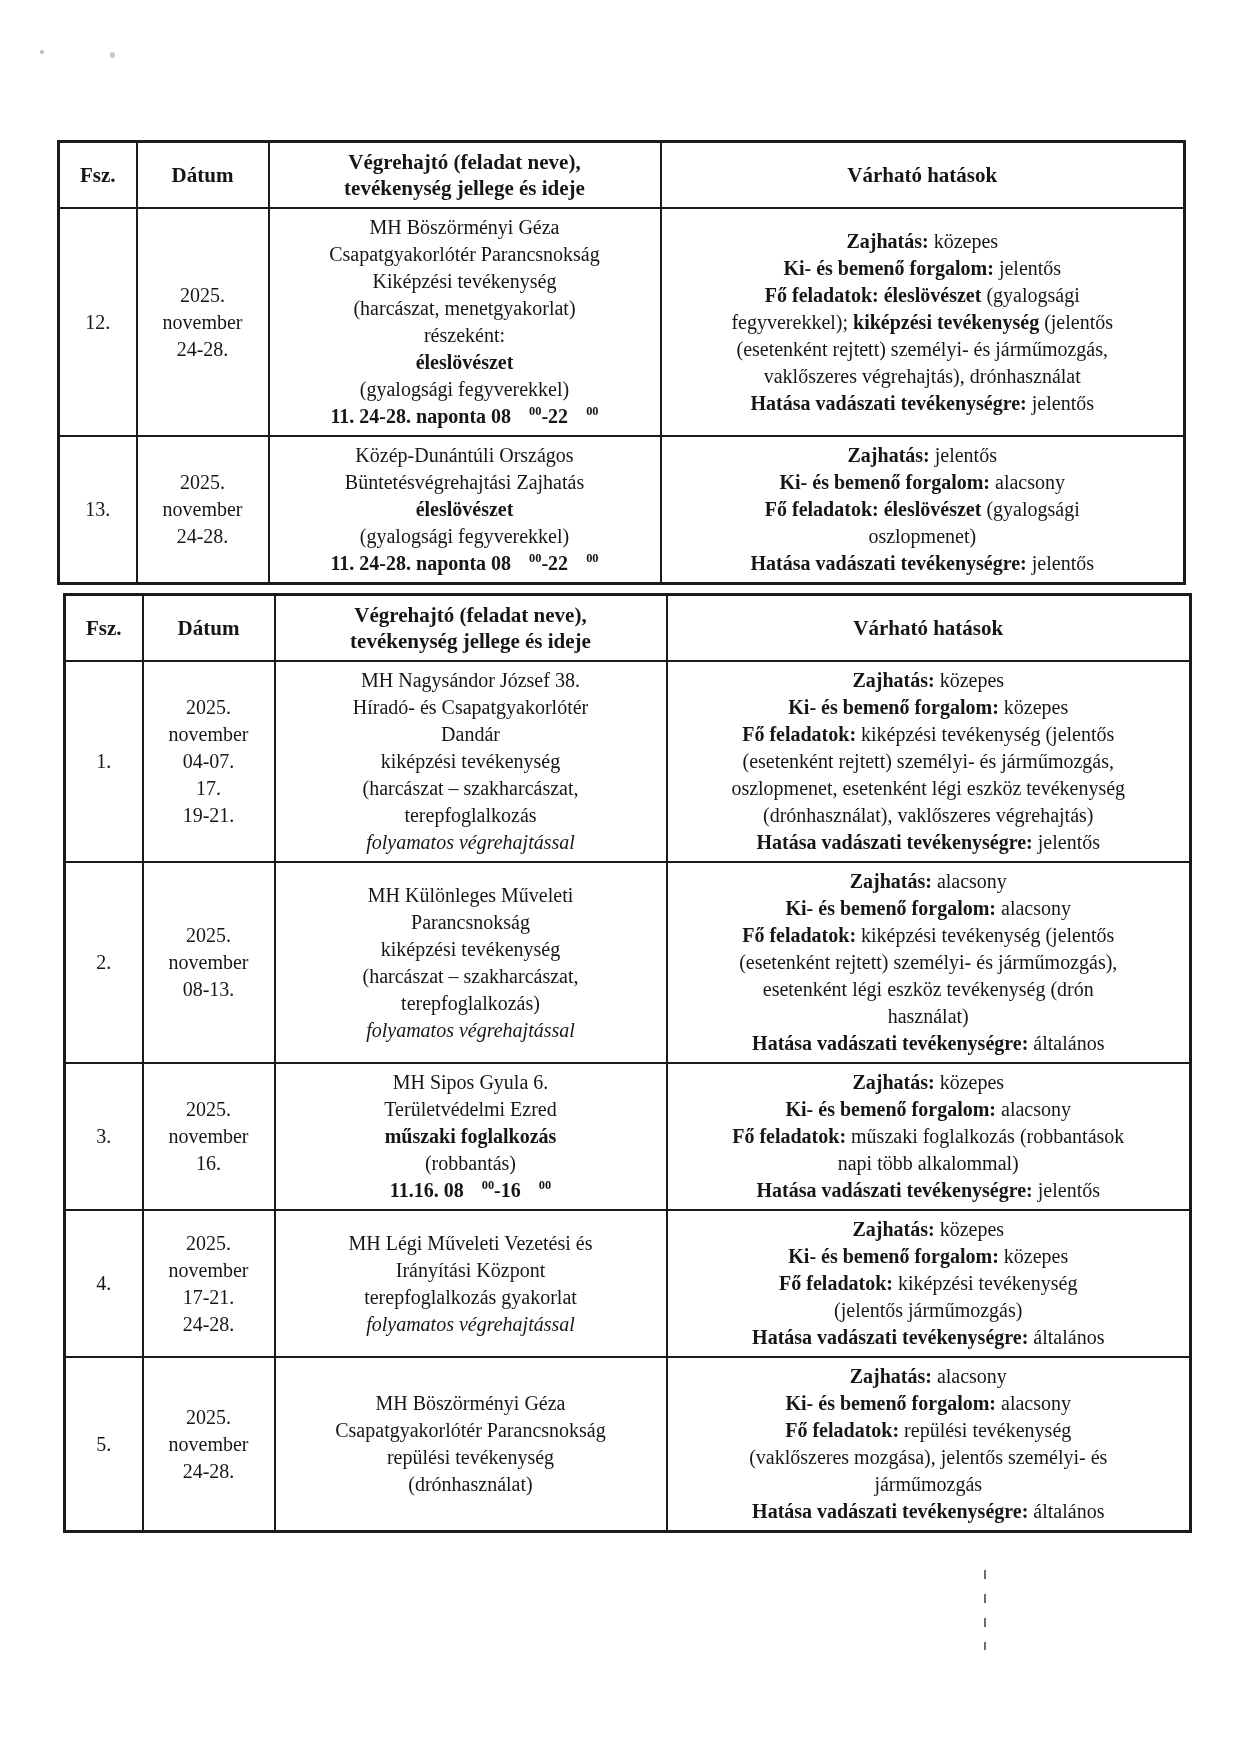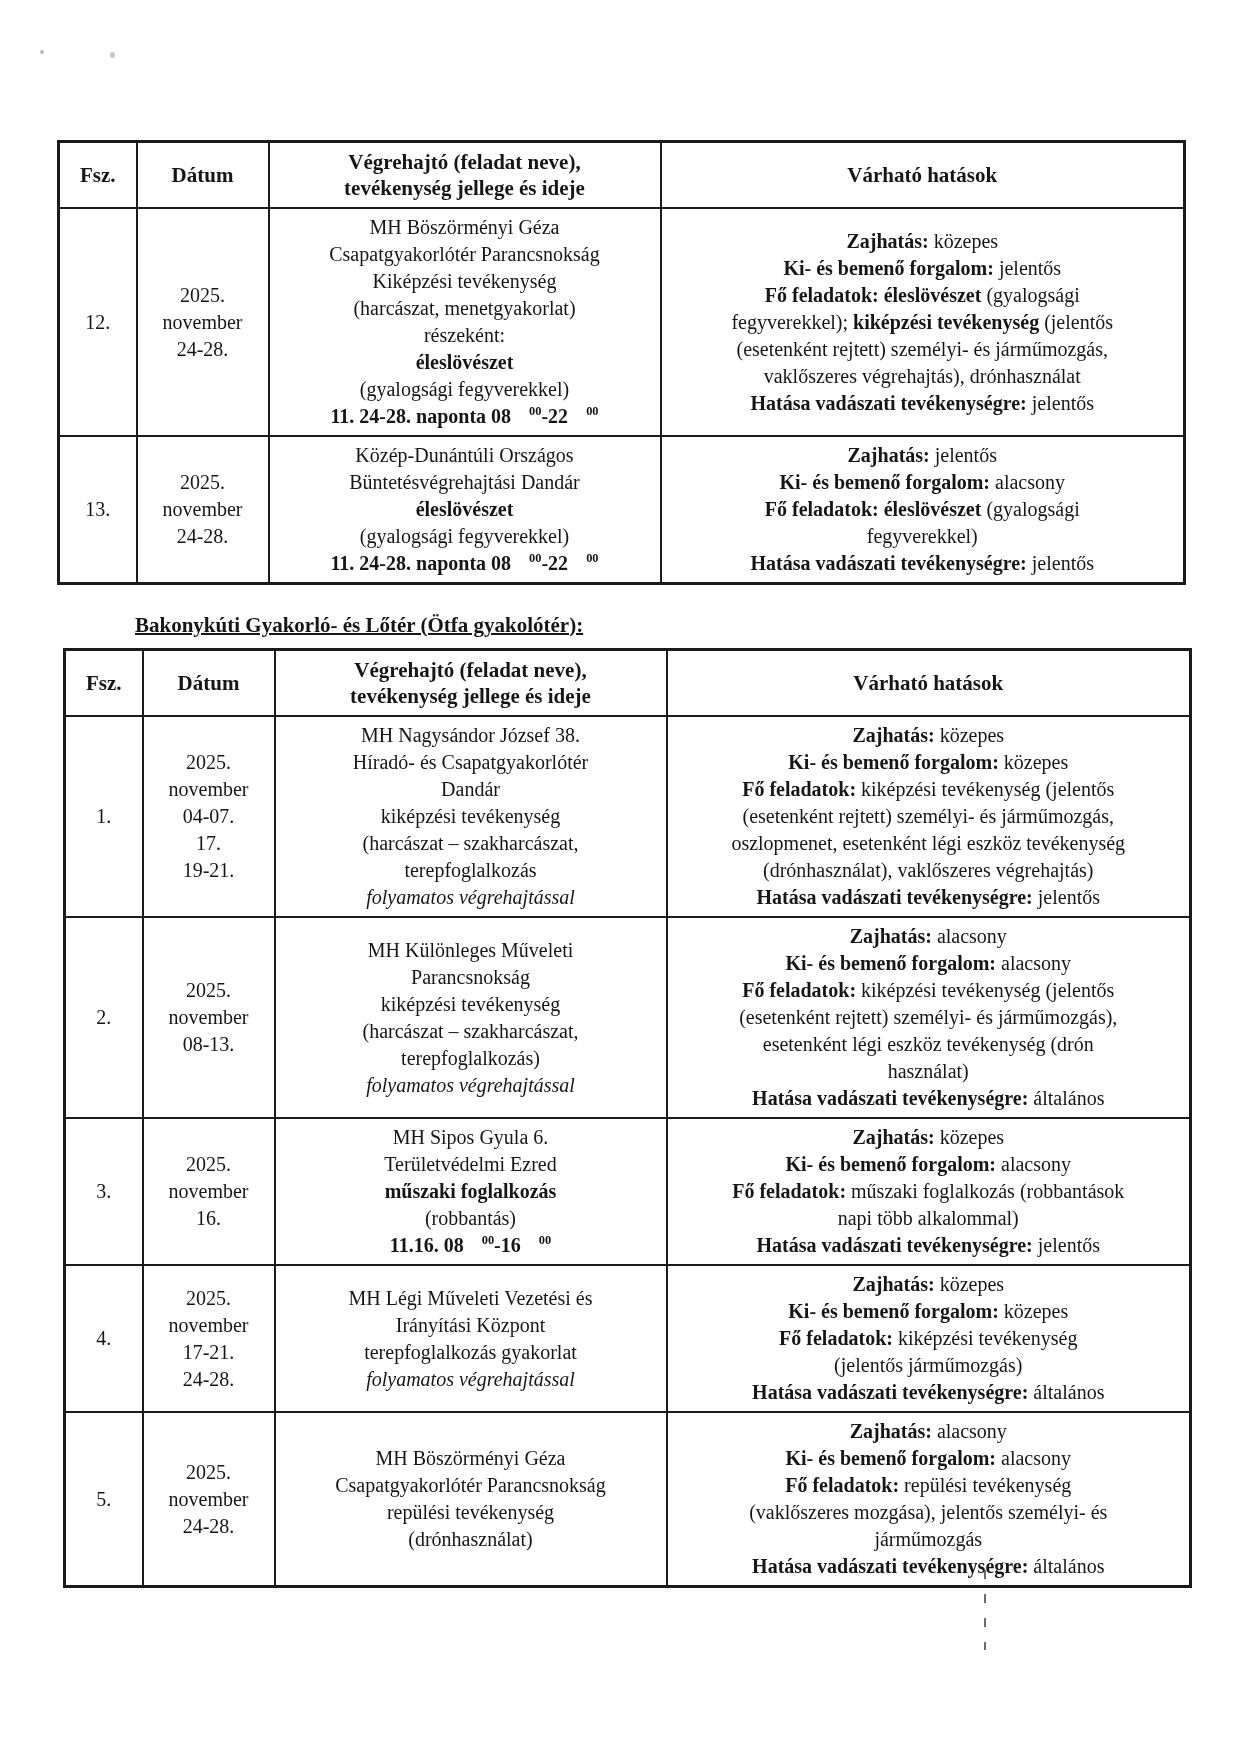--- a/index.html
+++ b/index.html
@@ -104,37 +104,36 @@
           <td>
             <span class="line"><span>13.</span></span>
           </td>
           <td>
             <span class="line"><span>2025.</span></span>
             <span class="line"><span>november</span></span>
             <span class="line"><span>24-28.</span></span>
           </td>
           <td>
             <span class="line"><span>Közép-Dunántúli Országos</span></span>
-            <span class="line"><span>Büntetésvégrehajtási Dandár</span></span>
+            <span class="line"><span>Büntetésvégrehajtási Zajhatás</span></span>
             <span class="line"><span class="b">éleslövészet</span></span>
             <span class="line"><span>(gyalogsági fegyverekkel)</span></span>
             <span class="line"><span class="b">11. 24-28. naponta 08</span><span class="b sup">00</span><span class="b">-22</span><span class="b sup">00</span></span>
           </td>
           <td>
             <span class="line"><span class="b">Zajhatás:</span><span> jelentős</span></span>
             <span class="line"><span class="b">Ki- és bemenő forgalom:</span><span> alacsony</span></span>
             <span class="line"><span class="b">Fő feladatok: éleslövészet</span><span> (gyalogsági</span></span>
-            <span class="line"><span>fegyverekkel)</span></span>
+            <span class="line"><span>oszlopmenet)</span></span>
             <span class="line"><span class="b">Hatása vadászati tevékenységre:</span><span> jelentős</span></span>
           </td>
         </tr>
       </tbody>
   </table>
 
-  <div class="section-heading">Bakonykúti Gyakorló- és Lőtér (Ötfa gyakolótér):</div>
 
   <table class="doc-table" id="table2">
     <colgroup>
       <col style="width:78px">
         <col style="width:132px">
         <col style="width:392px">
         <col style="width:524px">
     </colgroup>
     <thead>
       <tr>

